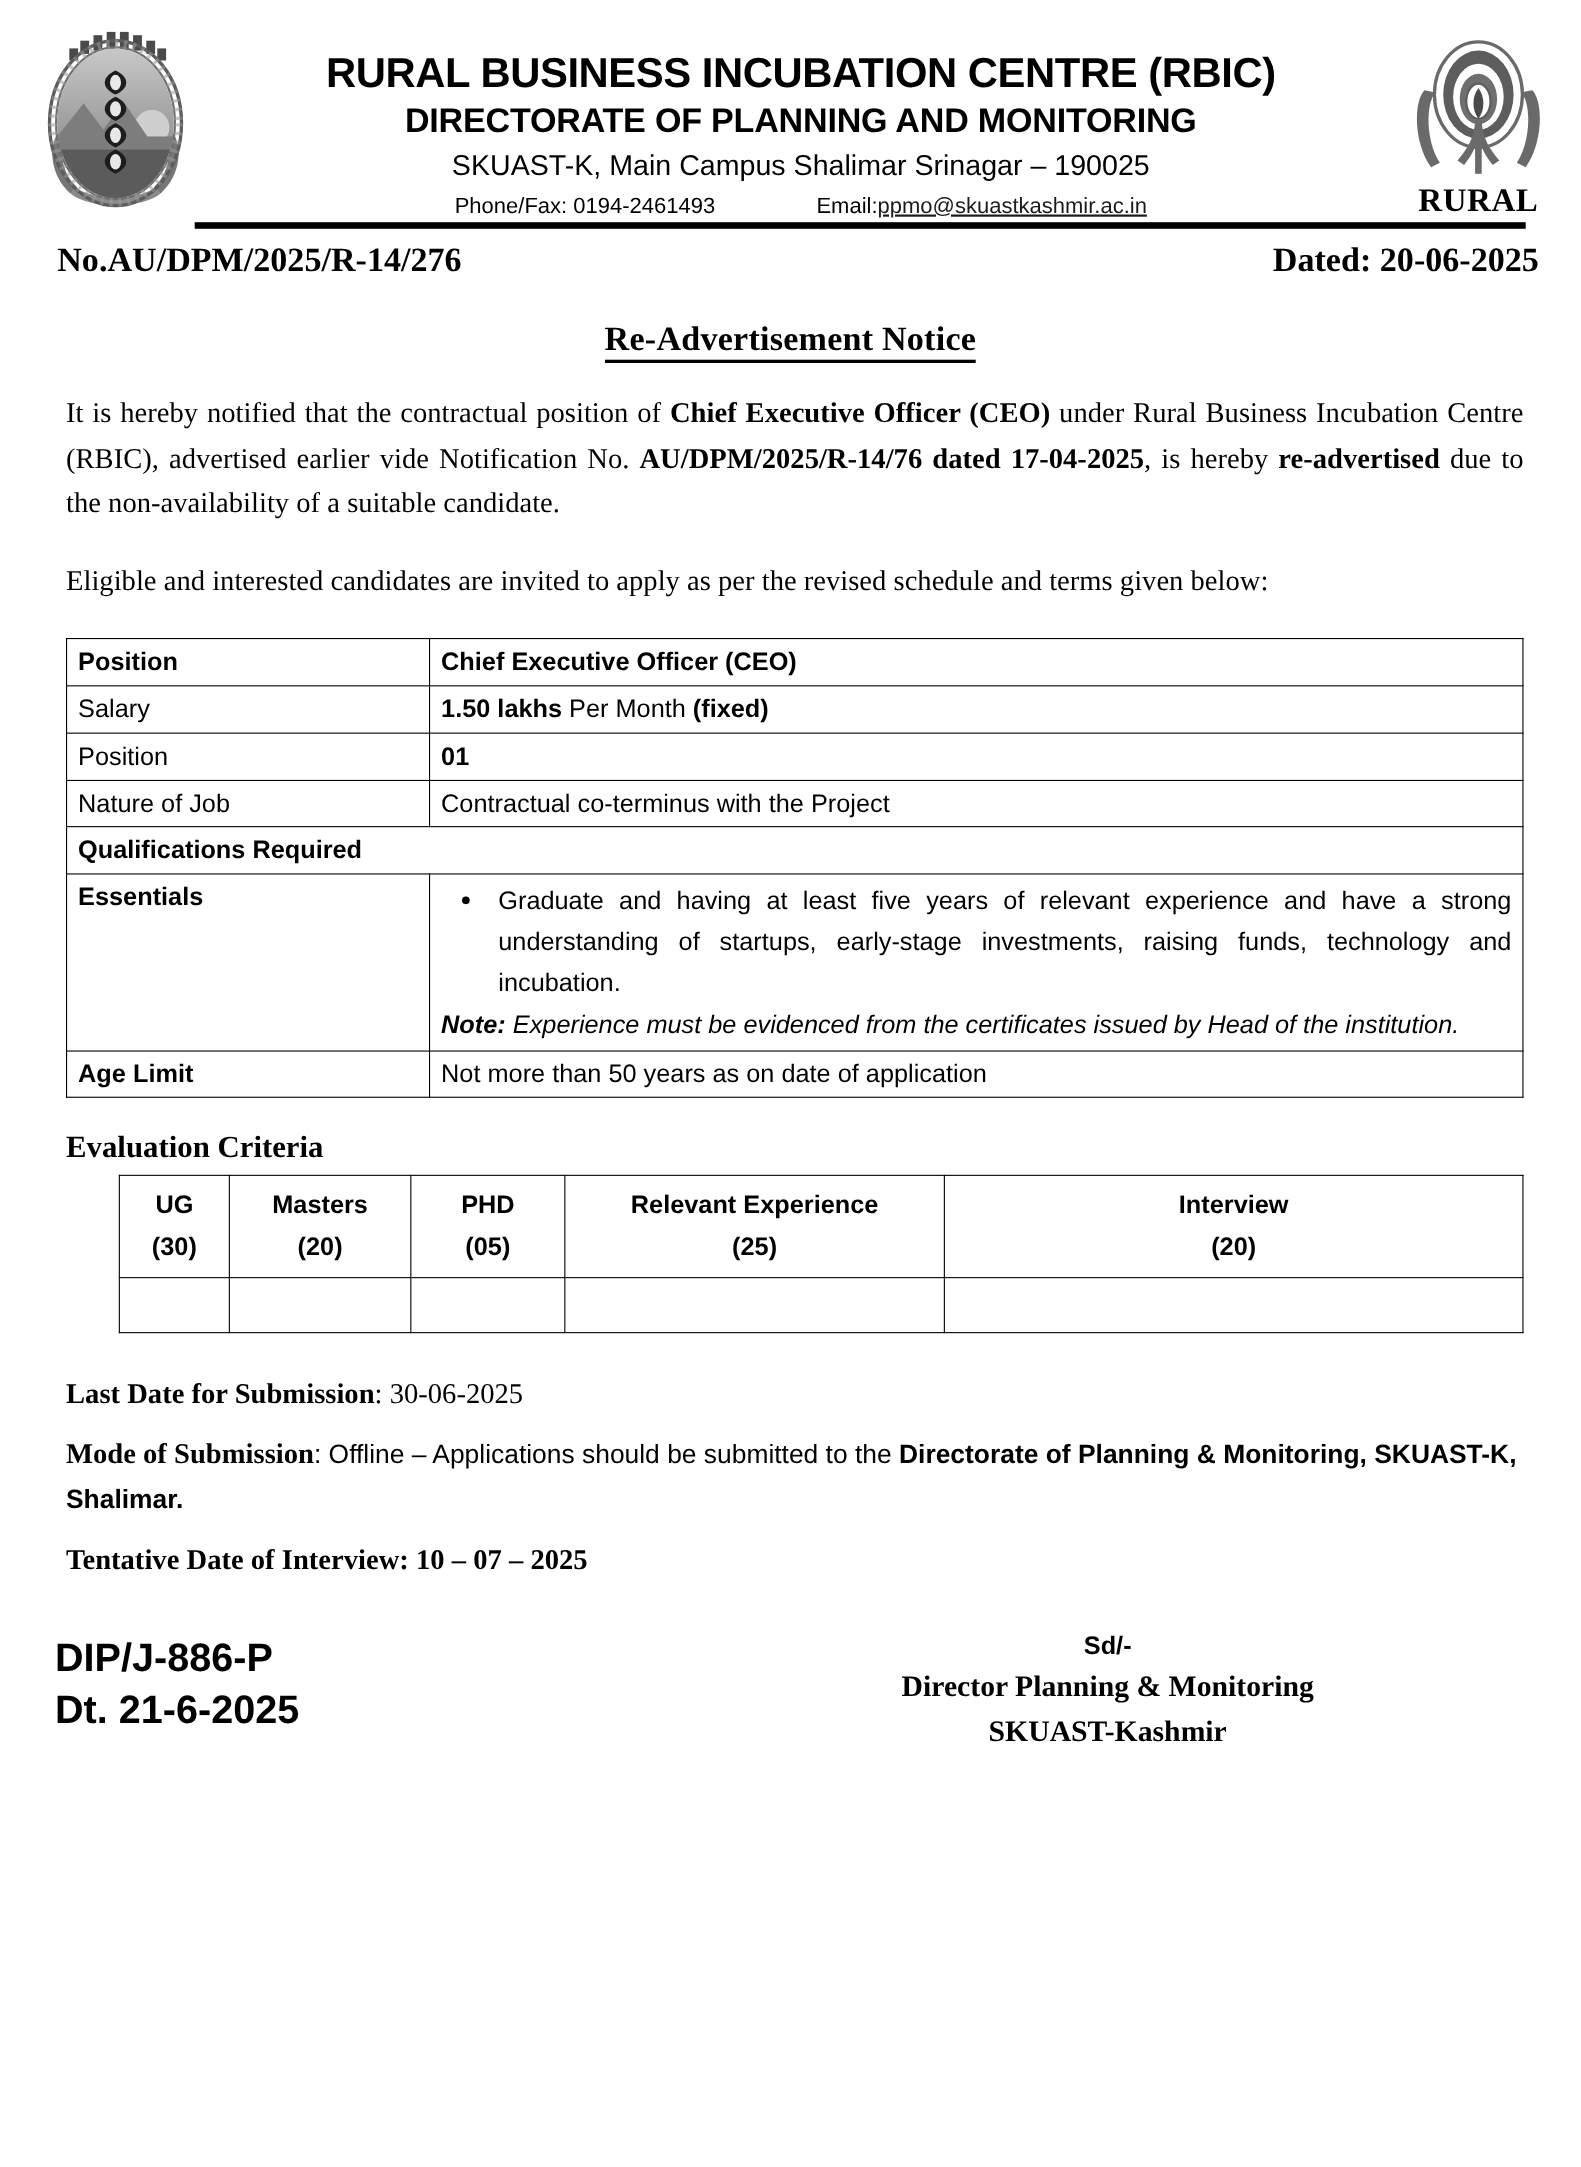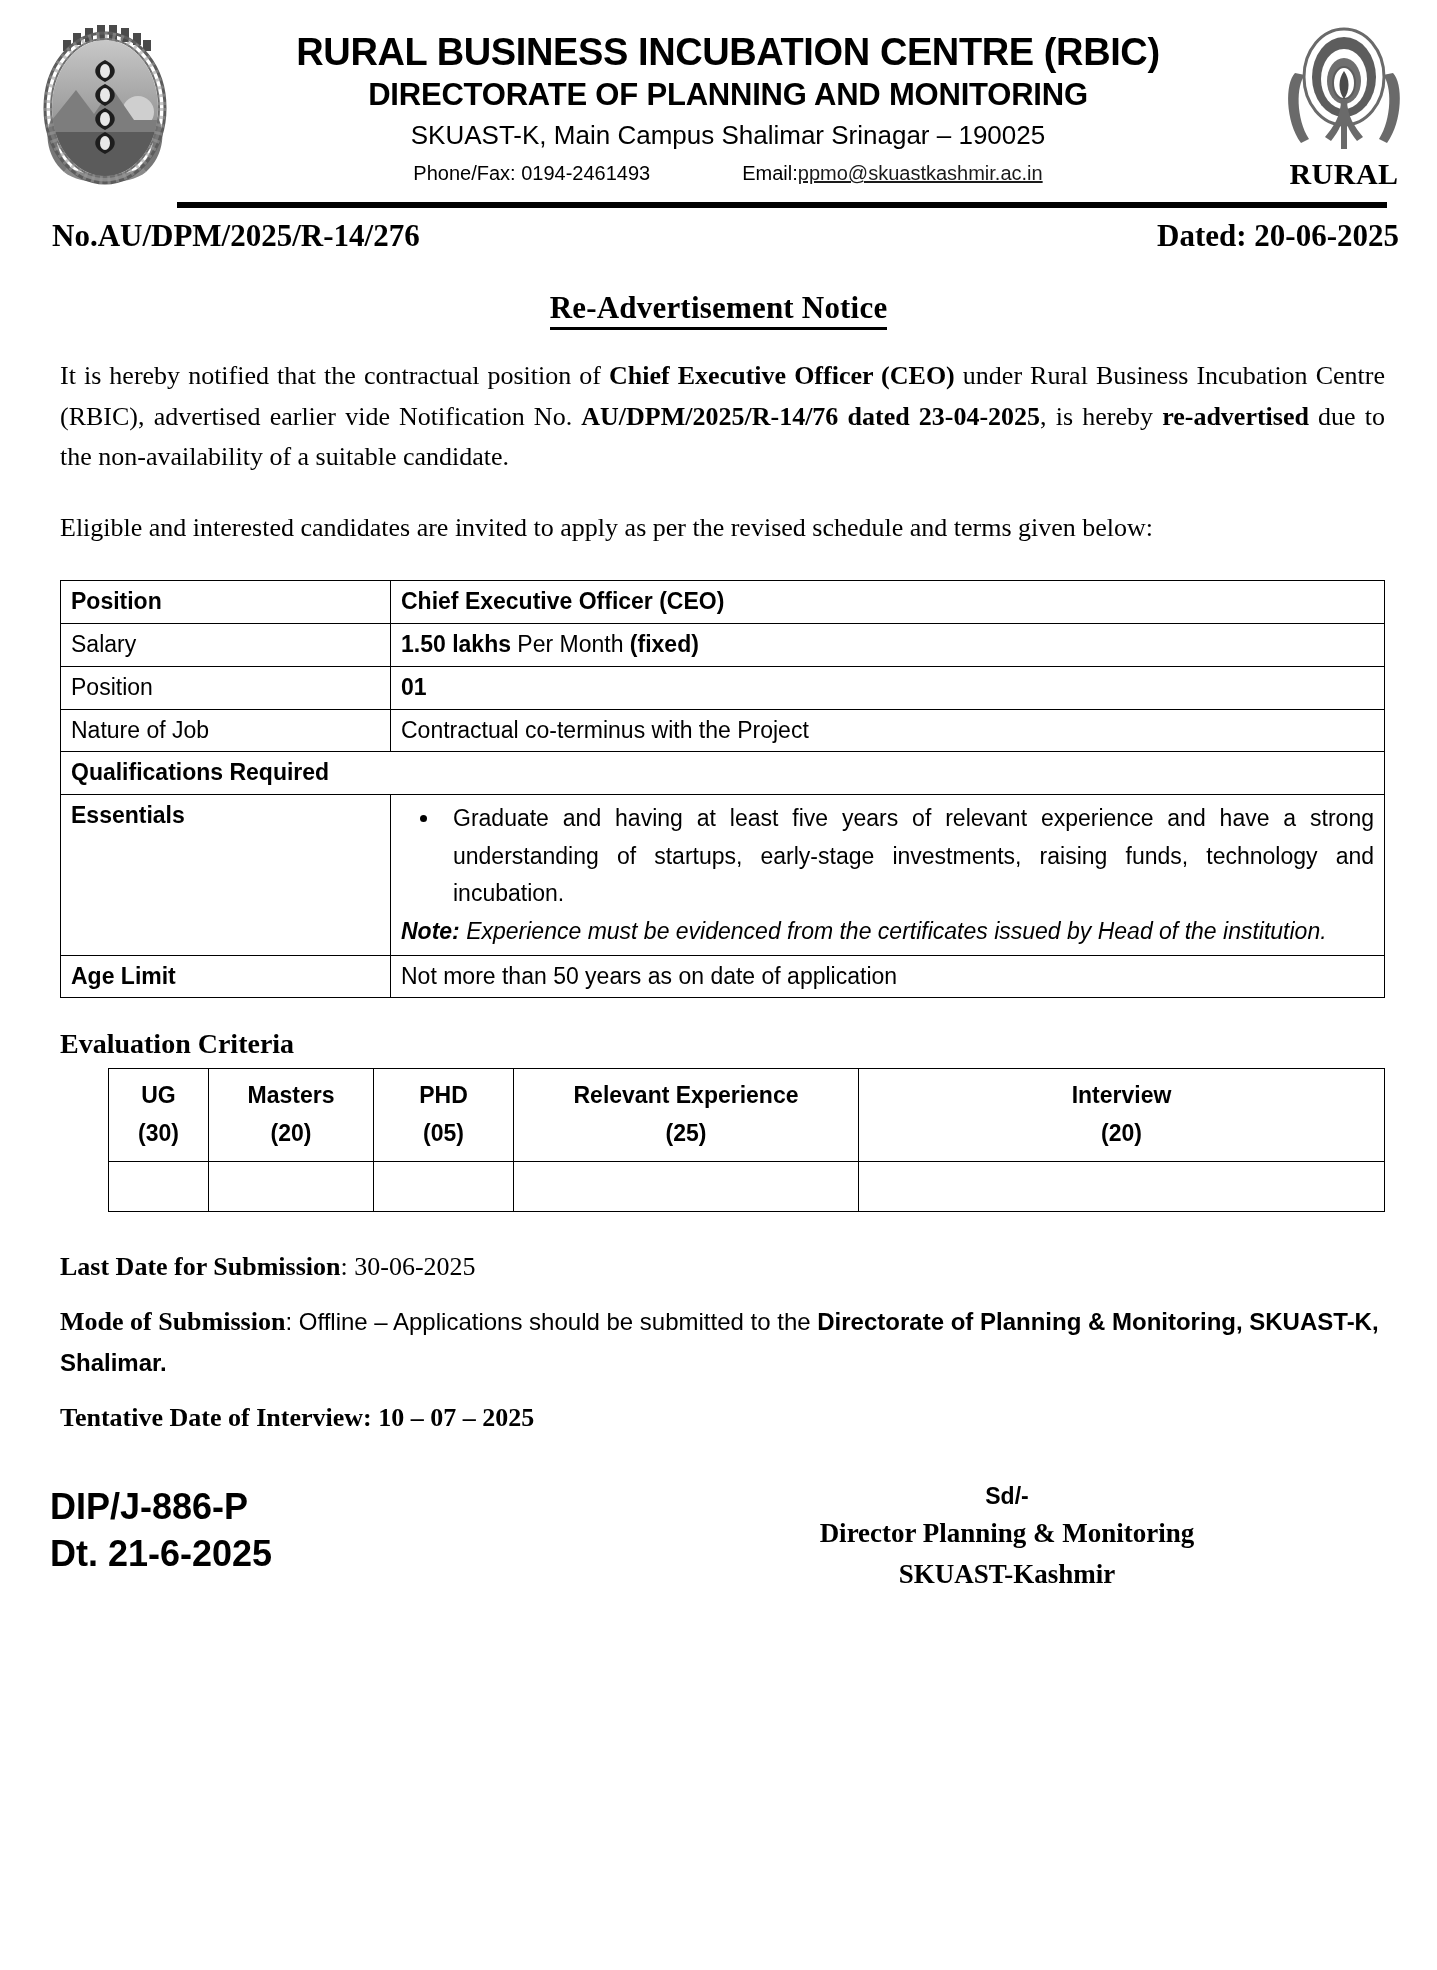--- a/index.html
+++ b/index.html
@@ -18,21 +18,21 @@
   .page {
     width: 1437px;
     height: 1970px;
     position: relative;
     padding: 0;
   }
 
   
   .letterhead {
     display: flex;
-    align-items: center;
+    align-items: flex-end;
     padding: 8px 18px 0 22px;
     height: 200px;
   }
   .crest-left {
     width: 165px;
     flex: 0 0 165px;
     padding-top: 4px;
     display: flex;
     justify-content: center;
   }
@@ -352,21 +352,21 @@
   </div>
 
   <div class="refrow">
     <div>No.AU/DPM/2025/R-14/276</div>
     <div>Dated: 20-06-2025</div>
   </div>
 
   <div class="doc-title"><span>Re-Advertisement  Notice</span></div>
 
   <div class="body-wrap">
-    <p class="para"><span>It is hereby notified that the contractual position of </span><b>Chief Executive Officer (CEO)</b><span> under Rural Business Incubation Centre (RBIC), advertised earlier vide Notification No. </span><b>AU/DPM/2025/R-14/76 dated 23-04-2025</b><span>, is hereby </span><b>re-advertised</b><span> due to the non-availability of a suitable candidate.</span></p>
+    <p class="para"><span>It is hereby notified that the contractual position of </span><b>Chief Executive Officer (CEO)</b><span> under Rural Business Incubation Centre (RBIC), advertised earlier vide Notification No. </span><b>AU/DPM/2025/R-14/76 dated 17-04-2025</b><span>, is hereby </span><b>re-advertised</b><span> due to the non-availability of a suitable candidate.</span></p>
     <p class="para second">Eligible and interested candidates are invited to apply as per the revised schedule and terms given below:</p>
   </div>
 
   <div class="tbl-wrap">
     <table class="maintbl">
       <tbody>
         <tr>
           <td class="lbl bold">Position</td>
           <td class="bold">Chief Executive Officer (CEO)</td>
         </tr>

